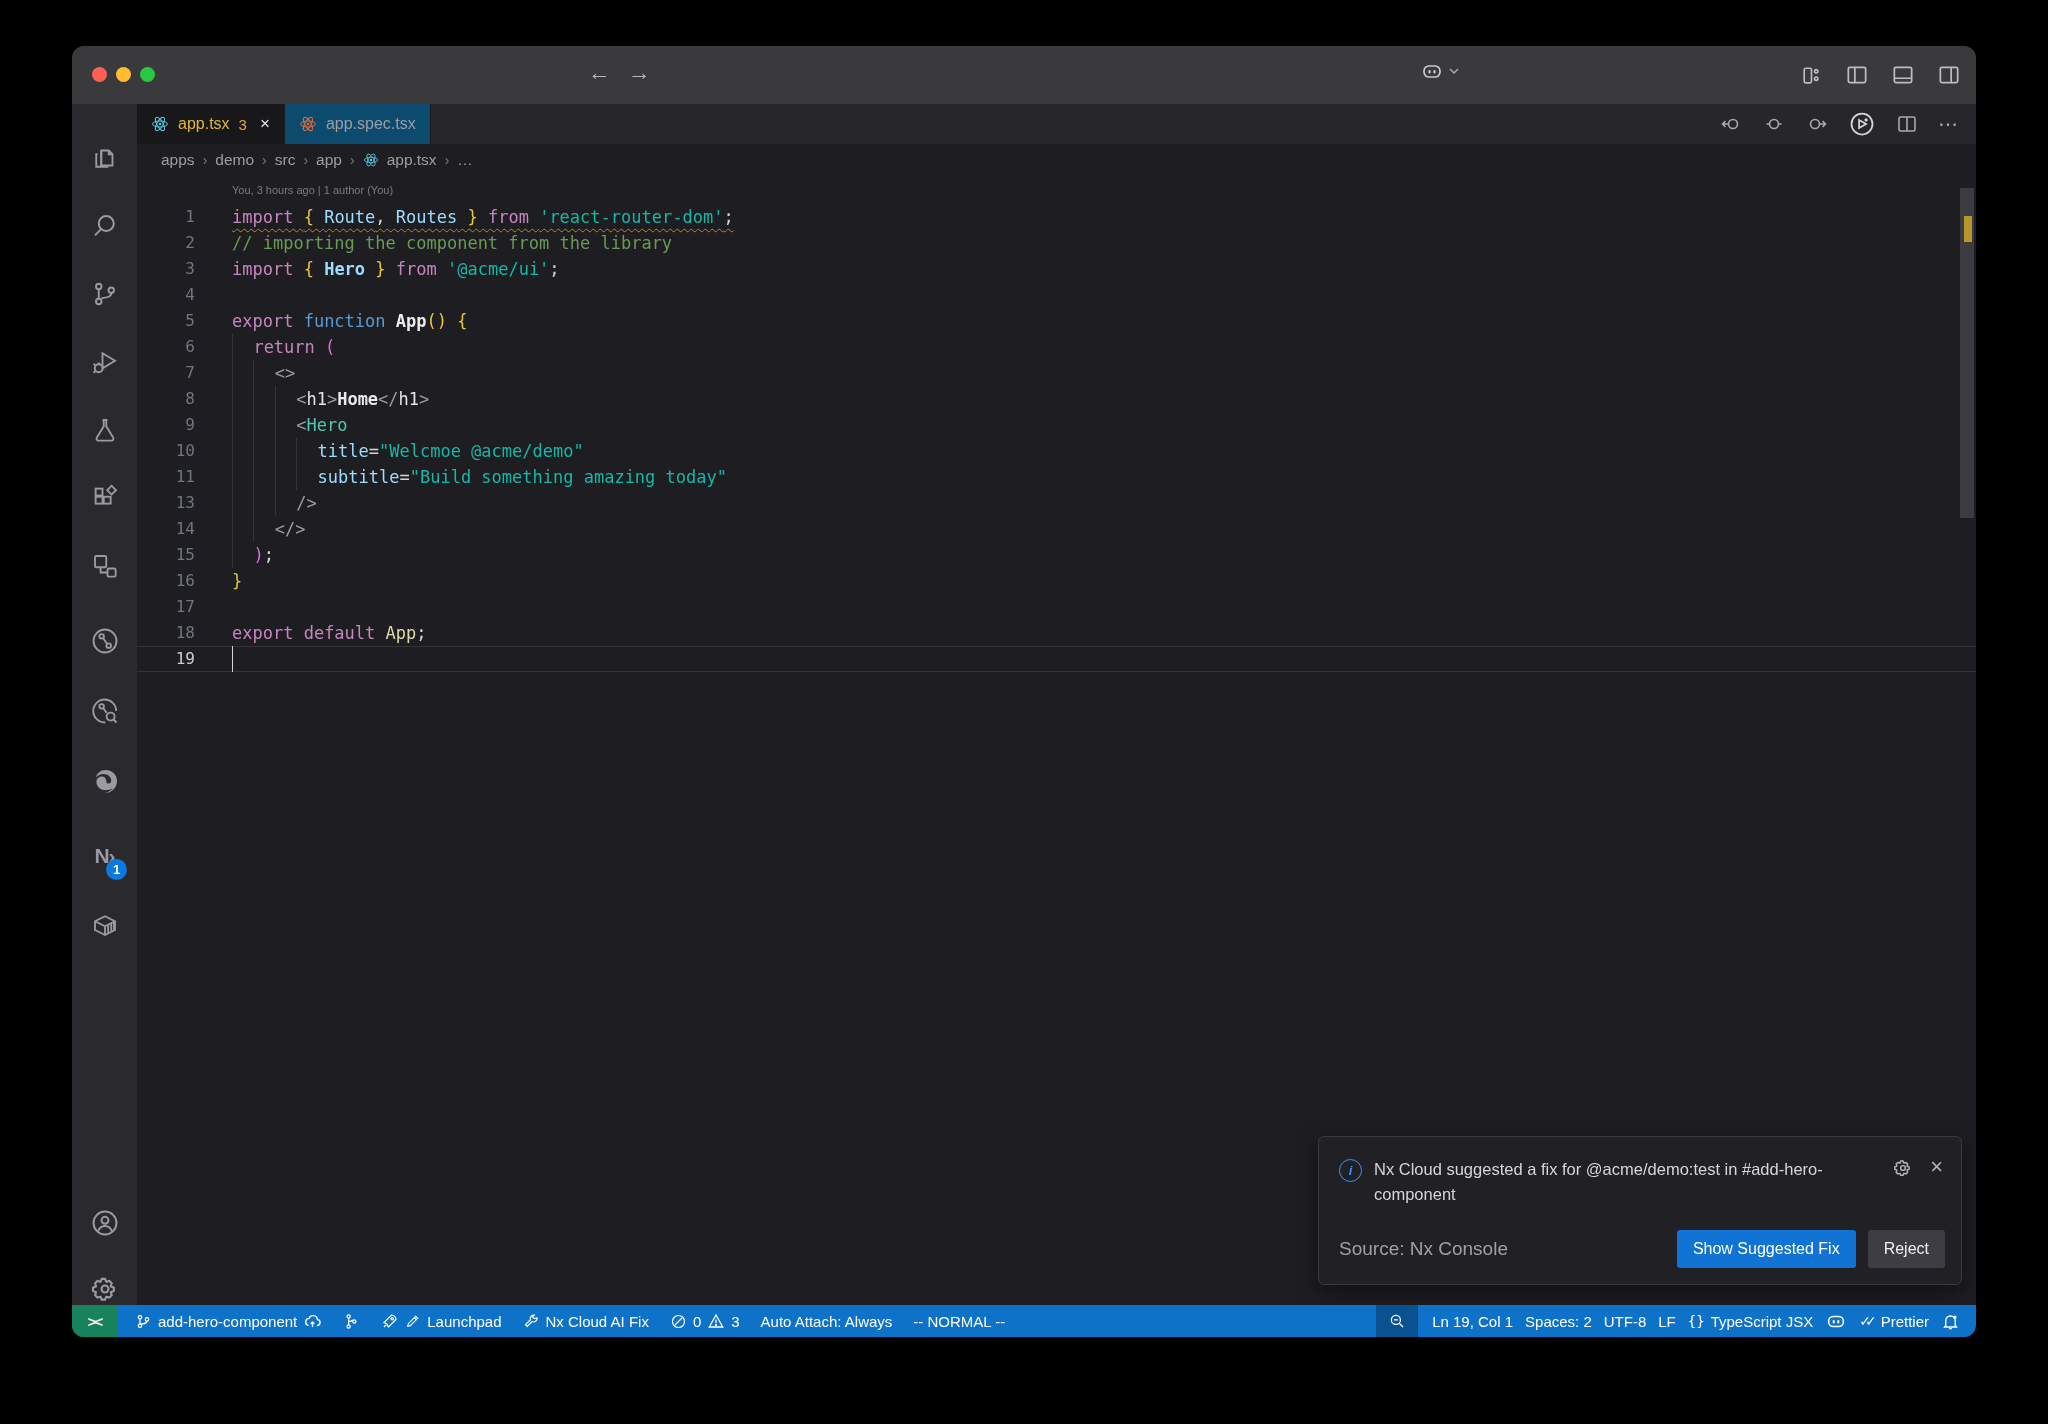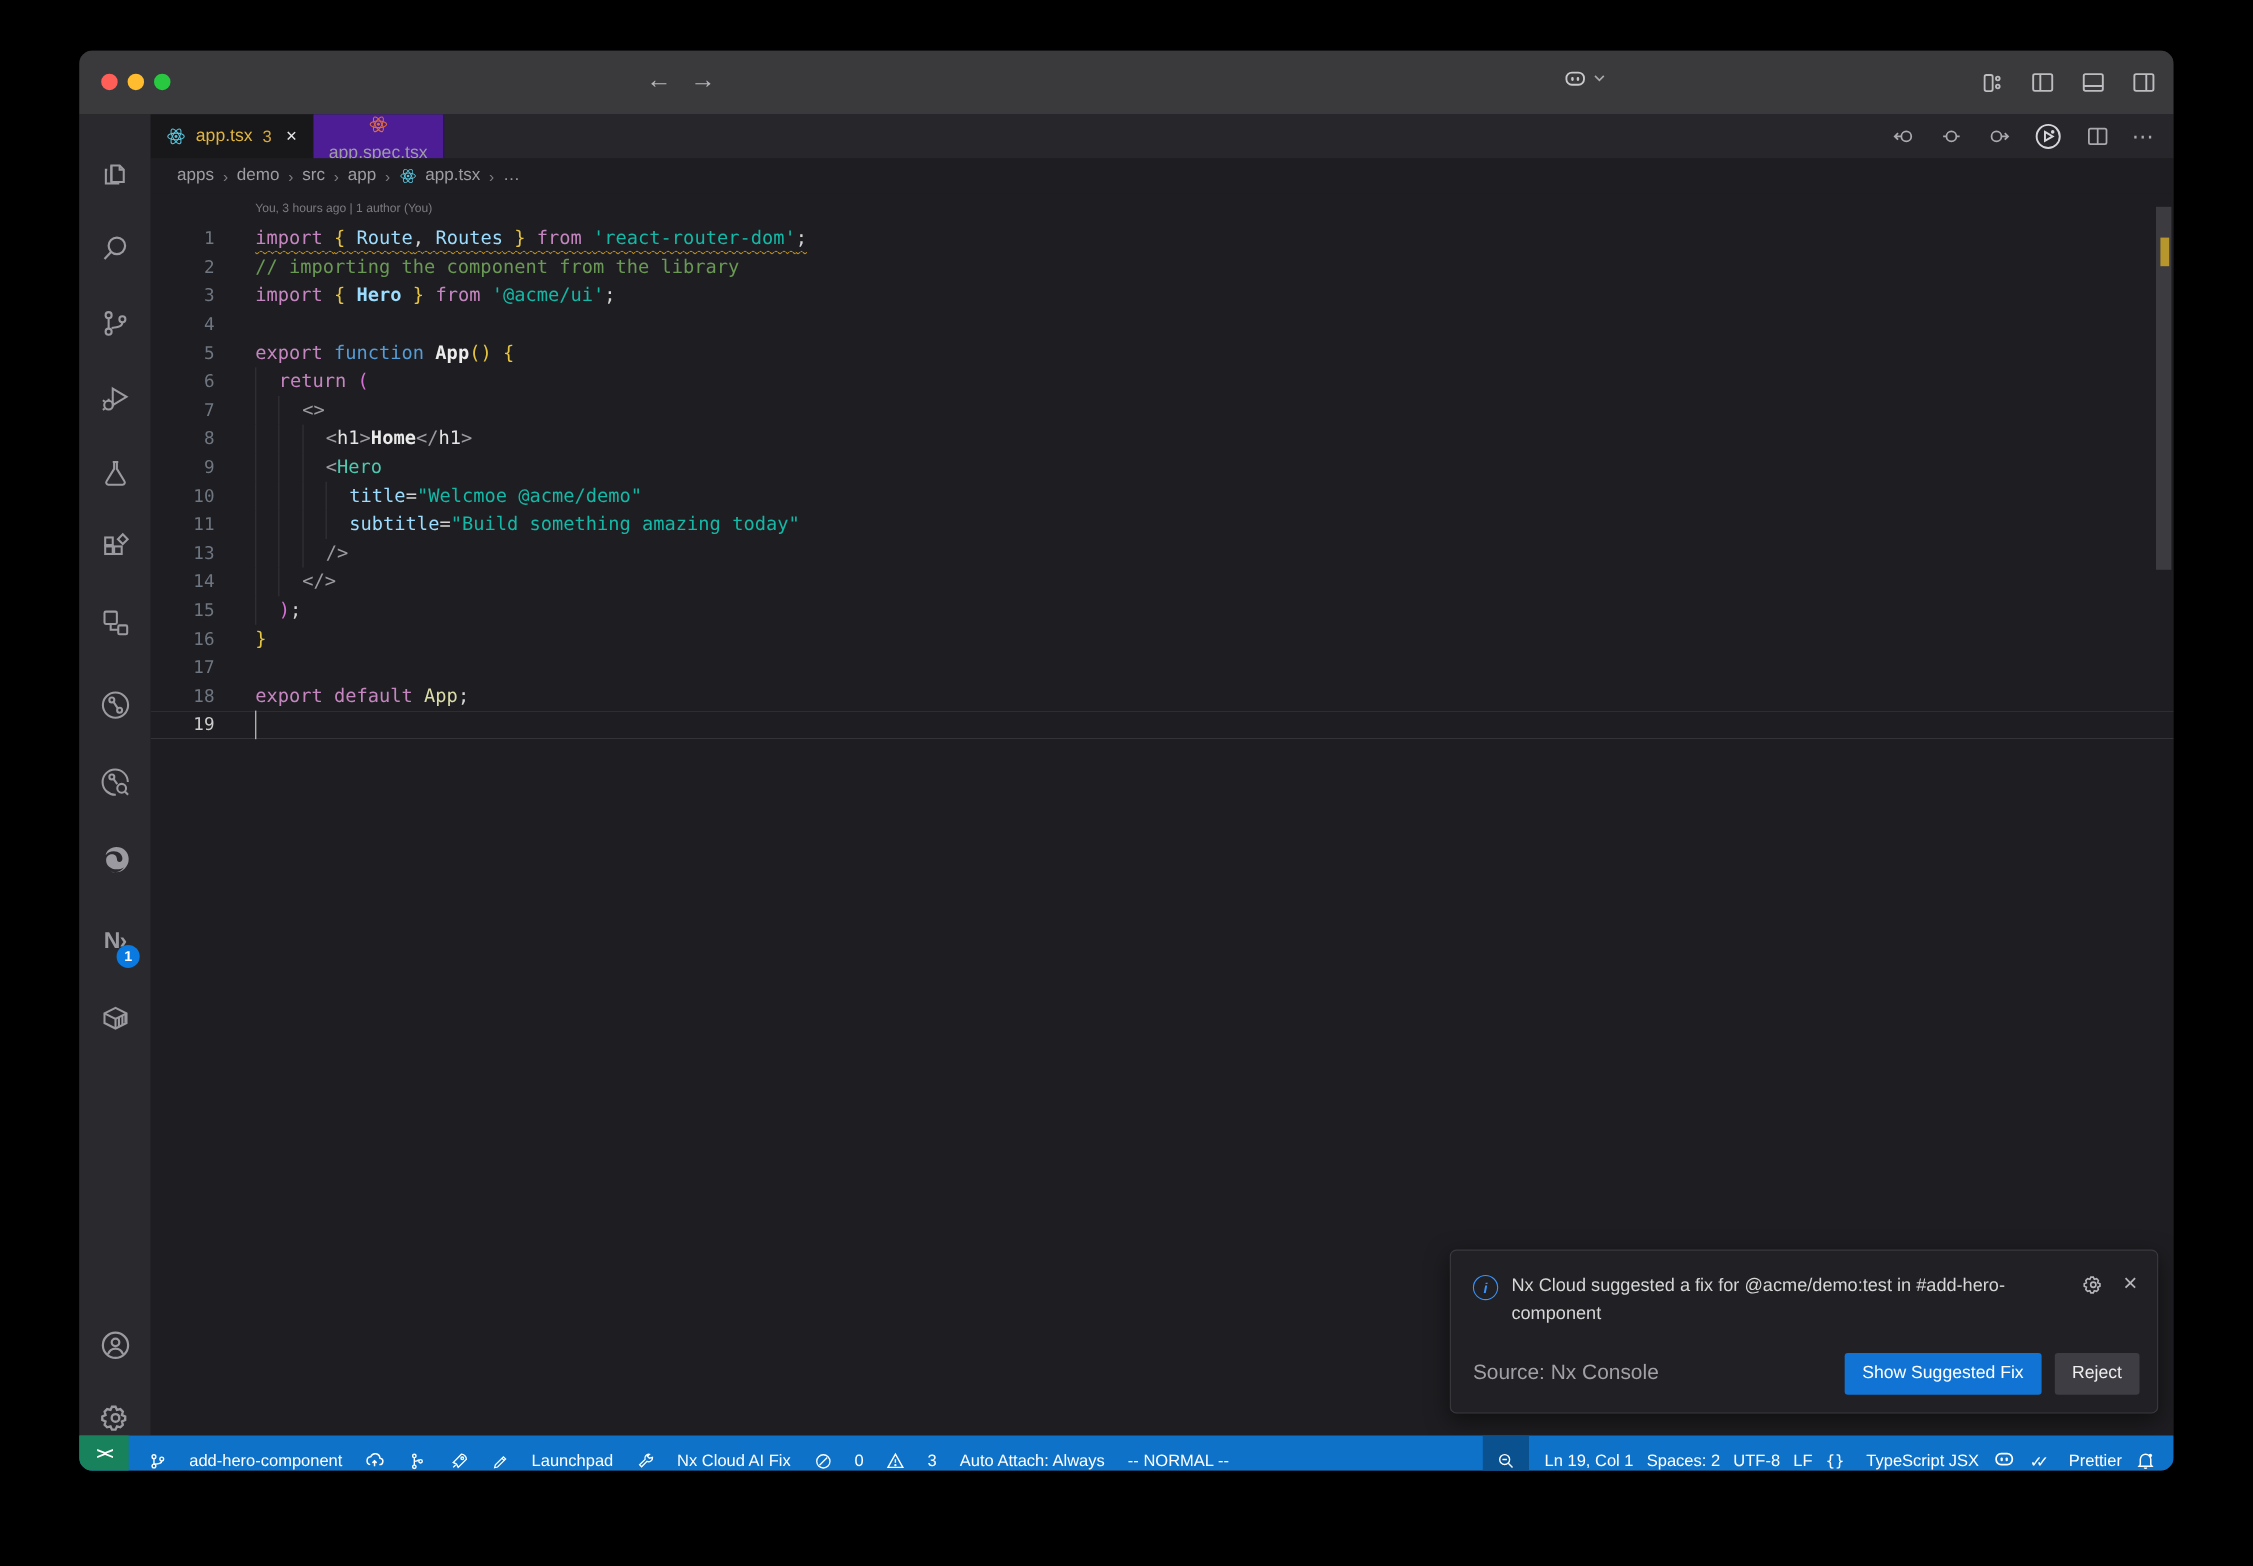--- a/index.html
+++ b/index.html
@@ -15,21 +15,21 @@
     border:1px solid #58585c;border-radius:8px;display:flex;align-items:center;justify-content:center;
     color:#d6d6da;font-size:16px;gap:7px;}
   .titleicons{position:absolute;right:14px;top:0;height:58px;display:flex;align-items:center;gap:20px;}
   .copilot-tb{position:absolute;left:1348px;top:13px;display:flex;align-items:center;gap:4px;color:#c9c9cd;}
   svg.ic{display:block}
   
   .tabbar{position:absolute;left:65px;top:58px;right:0;height:40px;background:#27272b;display:flex;}
   .tab{height:100%;display:flex;align-items:center;gap:9px;padding:0 14px;font-size:16px;
     border-right:1px solid #1b1b1e;cursor:default;}
   .tab.active{background:#18181b;color:#e0b63e;}
-  .tab.inactive{background:#4c1d95;color:#9d9da2;flex-direction:column;}
+  .tab.inactive{background:#0c4a6e;color:#9d9da2;}
   .tab .badge{color:#d9a93d;font-size:15px}
   .tab .close{color:#e8e8e8;font-size:17px;margin-left:4px}
   .editor-actions{position:absolute;right:16px;top:58px;height:40px;display:flex;align-items:center;gap:19px;}
   
   .breadcrumb{position:absolute;left:65px;top:98px;right:0;height:32px;background:#1e1e22;
     display:flex;align-items:center;padding-left:24px;font-size:15.5px;color:#9d9da2;gap:8px;}
   .breadcrumb .sep{color:#7c7c82;font-size:14px}
   
   .activitybar{position:absolute;left:0;top:58px;width:65px;bottom:32px;background:#2a2a2e;}
   .abicon{position:absolute;left:0;width:65px;height:52px;display:flex;align-items:center;justify-content:center;color:#9a9aa0;}
@@ -54,21 +54,21 @@
   .sq span:not(.g){text-decoration:underline;text-decoration-style:wavy;text-decoration-color:#b5891f;
     text-decoration-thickness:1px;text-underline-offset:5px;}
   .scrollbar{position:absolute;right:2px;top:12px;width:14px;height:330px;background:rgba(121,121,126,.32);}
   .warnmark{position:absolute;right:4px;top:40px;width:8px;height:26px;background:#b8962e;}
   
   .statusbar{position:absolute;left:0;bottom:0;width:100%;height:32px;background:#0e72c8;color:#fff;
     font-size:15px;display:flex;align-items:stretch;}
   .remote{width:45px;background:#17825c;display:flex;align-items:center;justify-content:center;
     font-weight:bold;font-size:15px;letter-spacing:-2px;}
   .sb-left{display:flex;align-items:center;gap:9px;padding-left:12px;}
-  .sb-item{display:flex;align-items:flex-end;gap:20px;padding:0 6px;height:32px;cursor:default;white-space:nowrap;}
+  .sb-item{display:flex;align-items:center;gap:6px;padding:0 6px;height:32px;cursor:default;white-space:nowrap;}
   .sb-right{margin-left:auto;display:flex;align-items:center;padding-right:10px;}
   .sb-dark{background:#0a5190;}
   .braces{font-family:"DejaVu Sans Mono",monospace;font-size:14px}
   .dblcheck{letter-spacing:-6px;font-size:14px;margin-right:4px}
   
   .toast{position:absolute;right:14px;bottom:52px;width:642px;height:147px;background:#212125;
     border:1px solid #3a3a3f;border-radius:6px;box-shadow:0 6px 20px rgba(0,0,0,.5);color:#ccc;}
   .toast-head{display:flex;align-items:flex-start;padding:20px 18px 0 20px;gap:12px;}
   .info-ic{flex:0 0 auto;width:21px;height:21px;border-radius:50%;border:1.8px solid #3794ff;color:#3794ff;
     display:flex;align-items:center;justify-content:center;font-size:13px;font-style:italic;font-weight:bold;margin-top:2px;}

